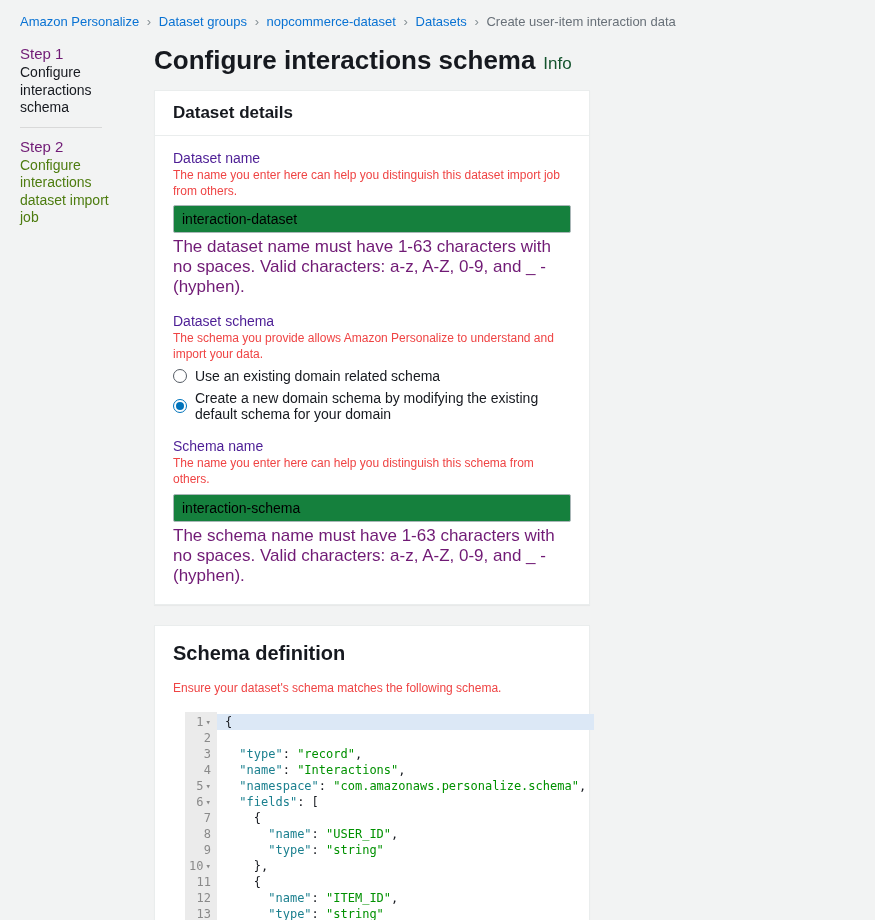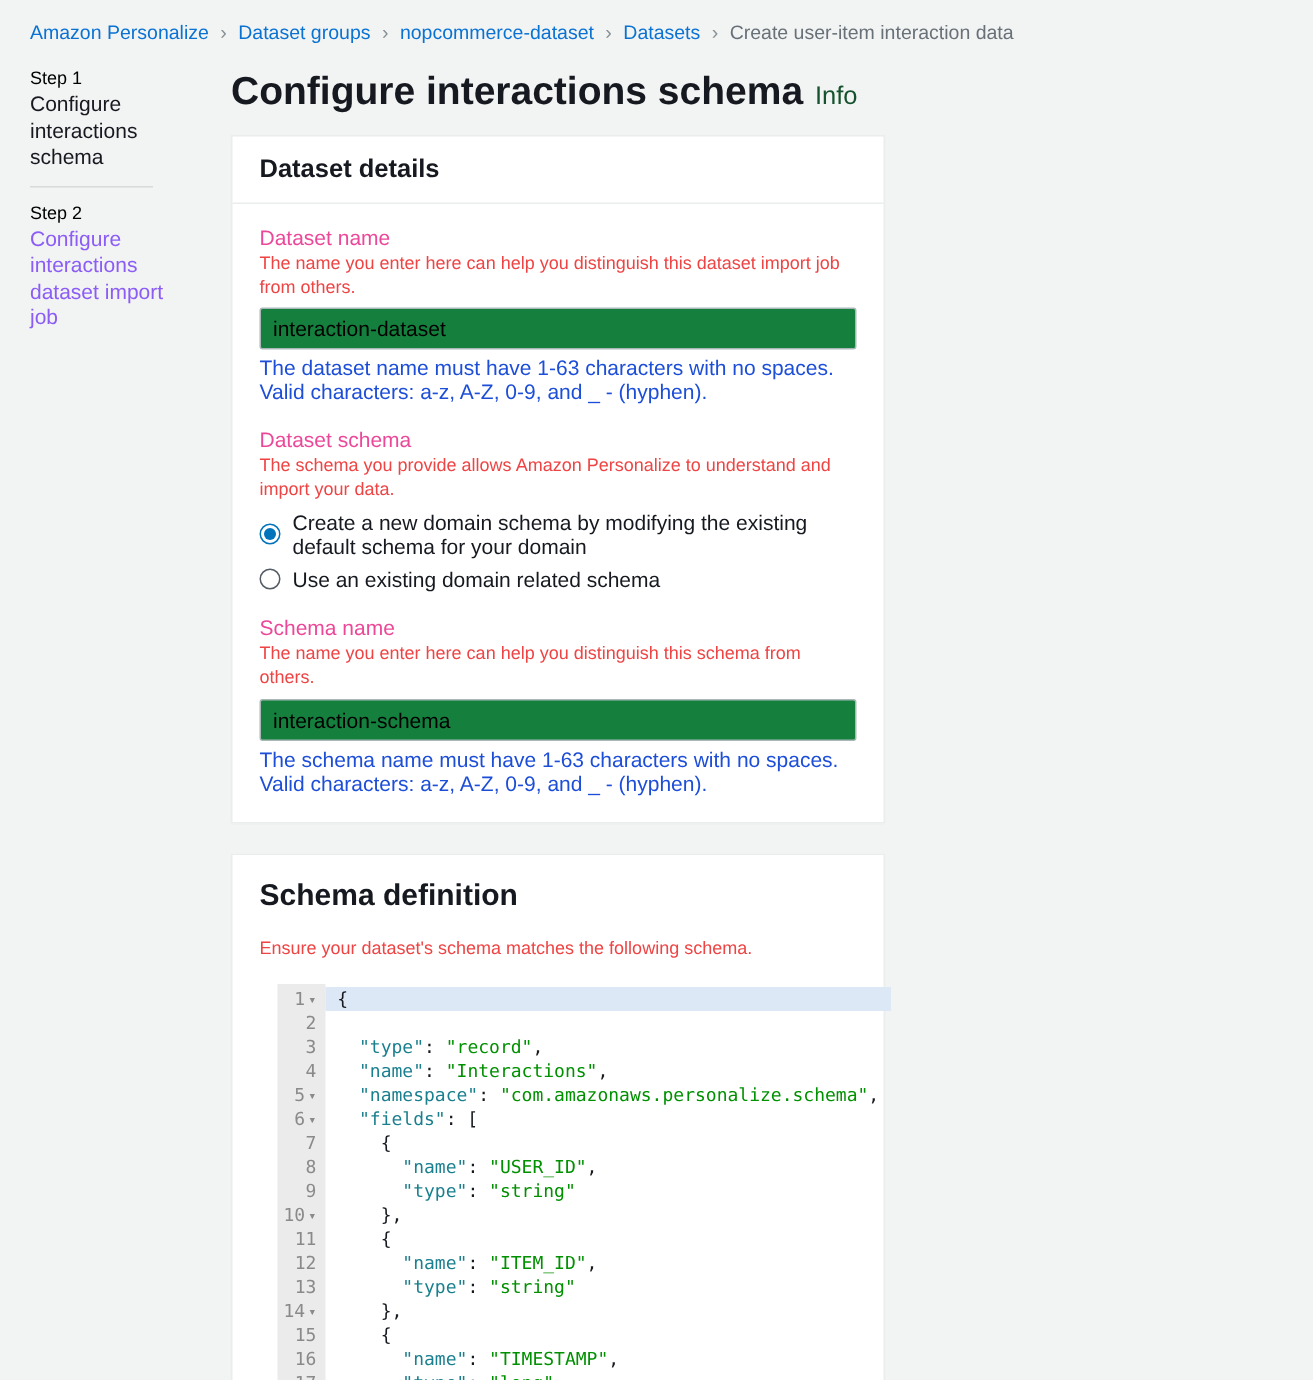--- a/index.html
+++ b/index.html
@@ -9,23 +9,23 @@
     font-size: 14px;
     color: #16191f;
     width: 875px;
   }
   .wrap { padding: 14px 20px 20px 20px; }
   .breadcrumb { font-size: 13px; margin-bottom: 16px; color: #687078; }
   .breadcrumb a { color: #0972d3; text-decoration: none; }
   .bc-sep { margin: 0 4px; color: #879196; }
   .layout { display: flex; gap: 34px; }
   .sidenav { width: 100px; flex: 0 0 100px; font-size: 14px; }
-  .step-label { font-size: 12px; color: #000000; margin-bottom: 2px; }
+  .step-label { font-size: 15px; color: #701a75; margin-bottom: 2px; }
   .step-title { font-size: 14px; color: #16191f; margin-bottom: 10px; line-height: 1.25; }
-  .step-title.muted { color: #8b5cf6; }
+  .step-title.muted { color: #4d7c0f; }
   .step-sep { border: none; border-top: 1px solid #d9d9d9; margin: 8px 0 10px 0; width: 82px;}
   .main { width: 436px; }
   h1 {
     font-weight: 700;
     font-size: 26px;
     margin-bottom: 14px;
     display: inline-block;
   }
   .info-link { color: #14532d; font-size: 17px; margin-left: 4px; font-weight: 400; cursor: pointer; text-align: center;}
   .panel {
@@ -35,31 +35,31 @@
     margin-bottom: 20px;
   }
   .panel-header {
     padding: 12px 18px;
     border-bottom: 1px solid #eaeded;
   }
   .panel-header h2 { font-size: 17px; font-weight: 700; }
   .panel-body { padding: 14px 18px 18px 18px; }
   .field { margin-bottom: 16px; }
   .field:last-child { margin-bottom: 0; }
-  .field-label { font-size: 14px; font-weight: 400; color: #ec4899; margin-bottom: 2px; }
+  .field-label { font-size: 14px; font-weight: 400; color: #4c1d95; margin-bottom: 2px; }
   .field-desc { font-size: 12px; color: #ef4444; margin-bottom: 6px; line-height: 1.3; }
   .text-input {
     width: 100%;
     padding: 5px 8px;
     border: 1px solid #aab7b8;
     border-radius: 2px;
     font-size: 14px;
     background: #15803d;
   }
-  .constraint { font-size: 14px; color: #1d4ed8; margin-top: 4px; }
+  .constraint { font-size: 17px; color: #701a75; margin-top: 4px; }
   .radio-row { display: flex; align-items: center; margin-bottom: 6px; }
   .radio-wrap { width: 14px; height: 14px; border: 1px solid #545b64; border-radius: 50%; margin-right: 8px; position: relative; flex-shrink: 0;}
   .radio-wrap.selected { border-color: #0073bb; }
   .radio-wrap.selected::after {
     content: ""; position: absolute; top: 2px; left: 2px;
     width: 8px; height: 8px; border-radius: 50%; background: #0073bb;
   }
   .radio-label { font-size: 14px; }
 
   
@@ -127,26 +127,26 @@
             <div class="field-label">Dataset name</div>
             <div class="field-desc">The name you enter here can help you distinguish this dataset import job from others.</div>
             <input class="text-input" value="interaction-dataset" style="">
             <div class="constraint">The dataset name must have 1-63 characters with no spaces. Valid characters: a-z, A-Z, 0-9, and _ - (hyphen).</div>
           </div>
 
           <div class="field">
             <div class="field-label">Dataset schema</div>
             <div class="field-desc">The schema you provide allows Amazon Personalize to understand and import your data.</div>
             <div class="radio-row">
+              <span class="radio-wrap"></span>
+              <span class="radio-label">Use an existing domain related schema</span>
+            </div>
+            <div class="radio-row">
               <span class="radio-wrap selected"></span>
               <span class="radio-label">Create a new domain schema by modifying the existing default schema for your domain</span>
-            </div>
-            <div class="radio-row">
-              <span class="radio-wrap"></span>
-              <span class="radio-label">Use an existing domain related schema</span>
             </div>
           </div>
 
           <div class="field">
             <div class="field-label">Schema name</div>
             <div class="field-desc">The name you enter here can help you distinguish this schema from others.</div>
             <input class="text-input" value="interaction-schema" style="">
             <div class="constraint">The schema name must have 1-63 characters with no spaces. Valid characters: a-z, A-Z, 0-9, and _ - (hyphen).</div>
           </div>
         </div>

